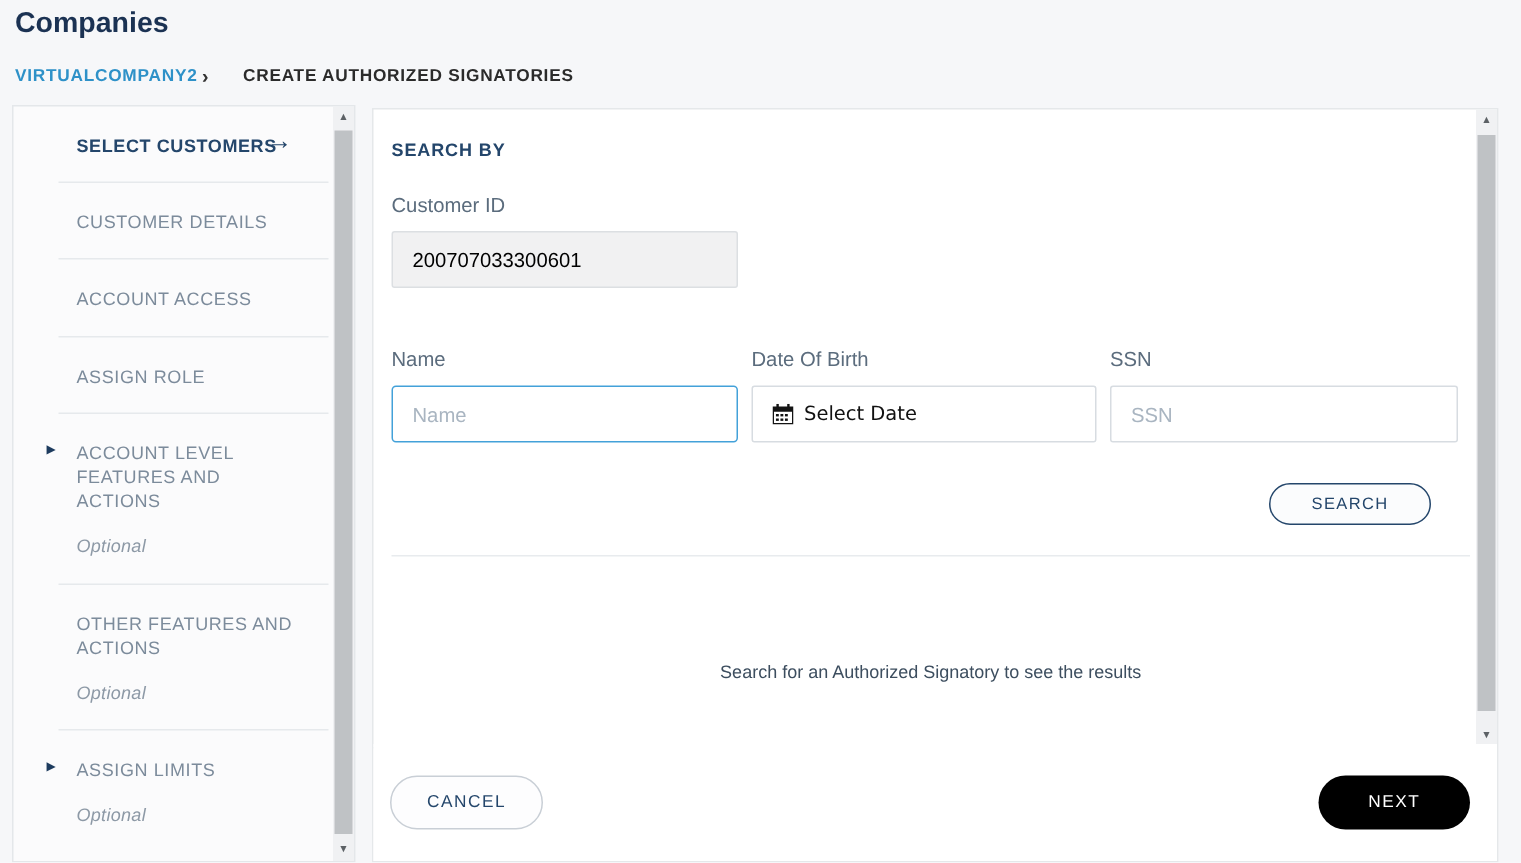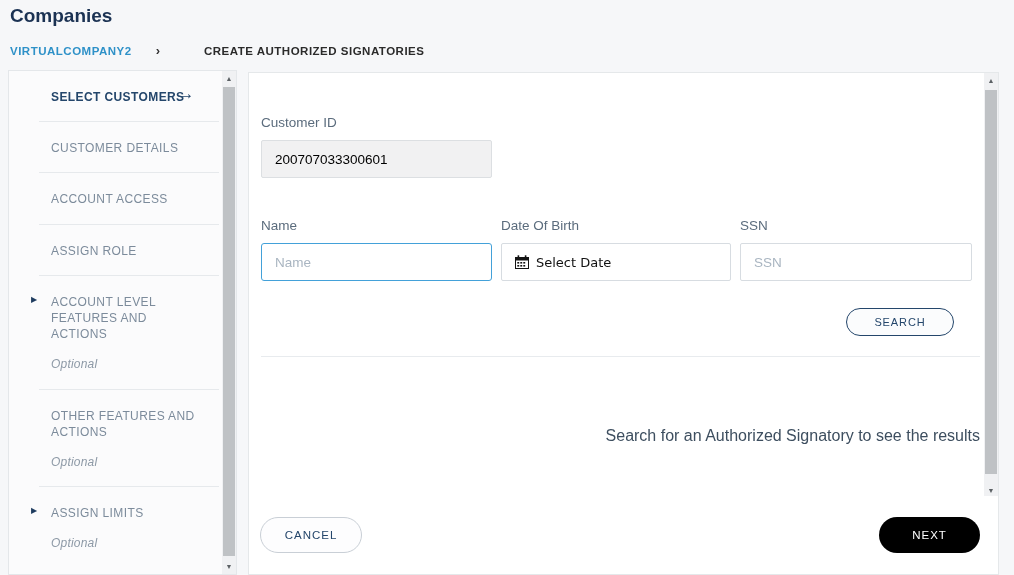--- a/index.html
+++ b/index.html
@@ -3,21 +3,21 @@
 <meta charset="utf-8">
 <style>
   html,body{margin:0;padding:0;background:#f6f7f9;}
   .screen{
     position:relative;width:1014px;height:575px;overflow:hidden;
     background:#f6f7f9;font-family:"Liberation Sans",sans-serif;
     -webkit-font-smoothing:antialiased;
   }
   
   .page-title{position:absolute;left:10px;top:5px;font-size:19px;font-weight:700;color:#1b3253;}
-  .breadcrumb{position:absolute;left:10px;top:45px;display:flex;align-items:center;gap:24px;}
+  .breadcrumb{position:absolute;left:10px;top:45px;display:flex;align-items:center;gap:3px;}
   .crumb-link{font-size:11.5px;font-weight:700;letter-spacing:.5px;color:#2e91c8;cursor:pointer;}
   .crumb-sep{font-size:13px;color:#333;font-weight:700;line-height:1;margin-top:-2px;}
   .crumb-current{font-size:11.5px;font-weight:700;letter-spacing:.5px;color:#2b2b2b;margin-left:20px;}
   
   .sidebar{position:absolute;left:8px;top:70px;width:229px;height:505px;background:#fbfbfc;
     border:1px solid #e4e7ea;box-sizing:border-box;}
   .sidebar-nav{position:absolute;top:0;left:0;right:14px;bottom:0;}
   .nav-item{position:relative;padding:18px 14px 17px 42px;font-size:12px;letter-spacing:.4px;
     color:#7c8b9b;line-height:1.35;cursor:pointer;}
   .nav-item::after{content:'';position:absolute;left:30px;right:3px;bottom:0;height:1px;background:#e6e9ec;}
@@ -53,21 +53,21 @@
   .name-input{width:231px;border:1.5px solid #43a1d9;border-radius:3px;}
   .ssn-input{width:232px;}
   .date-input{box-sizing:border-box;width:230px;height:38px;border:1px solid #d7dce1;border-radius:2px;
     display:flex;align-items:center;gap:7px;padding:0 13px;cursor:pointer;background:#fff;}
   .date-text{font-family:"DejaVu Sans",sans-serif;font-size:13px;color:#111;}
   .search-row{display:flex;justify-content:flex-end;margin-top:27px;padding-right:4px;}
   .btn{font-family:"Liberation Sans",sans-serif;cursor:pointer;}
   .btn-search{width:108px;height:28px;border-radius:14px;background:#fbfcfd;border:1px solid #24466b;
     color:#24466b;font-size:11px;letter-spacing:.9px;}
   .divider{height:1px;background:#e8ebee;margin:20px -22px 0 0;}
-  .empty-message{margin:70px -22px 0 0;text-align:right;font-size:16px;color:#3d4e5f;}
+  .empty-message{margin:70px -22px 0 0;text-align:center;font-size:12px;color:#3d4e5f;}
   
   .footer{position:absolute;left:0;right:0;bottom:0;height:78px;display:flex;align-items:center;
     justify-content:space-between;padding:0 18px 0 11px;box-sizing:border-box;background:#fff;}
   .btn-cancel{width:102px;height:36px;border-radius:18px;background:#fdfdfe;border:1px solid #c9cfd6;
     color:#24466b;font-size:11.5px;letter-spacing:1px;}
   .btn-next{width:101px;height:36px;border-radius:18px;background:#000000;border:none;
     color:#fff;font-size:11.5px;letter-spacing:1px;}
 </style>
 </head>
 <body>
@@ -126,20 +126,21 @@
       <div class="sb-thumb"></div>
       <div class="sb-arrow down">▼</div>
     </div>
   </div>
 
   <div class="card">
 
     <div class="scroll-area">
       <div class="content">
 
+        <div class="panel-heading">SEARCH BY</div>
 
         <div class="cid-block">
           <div class="field-label">Customer ID</div>
           <input class="text-input cid-input" type="text" disabled="" value="200707033300601" style="">
         </div>
 
         <div class="fields-row">
 
           <div class="field">
             <div class="field-label">Name</div>

